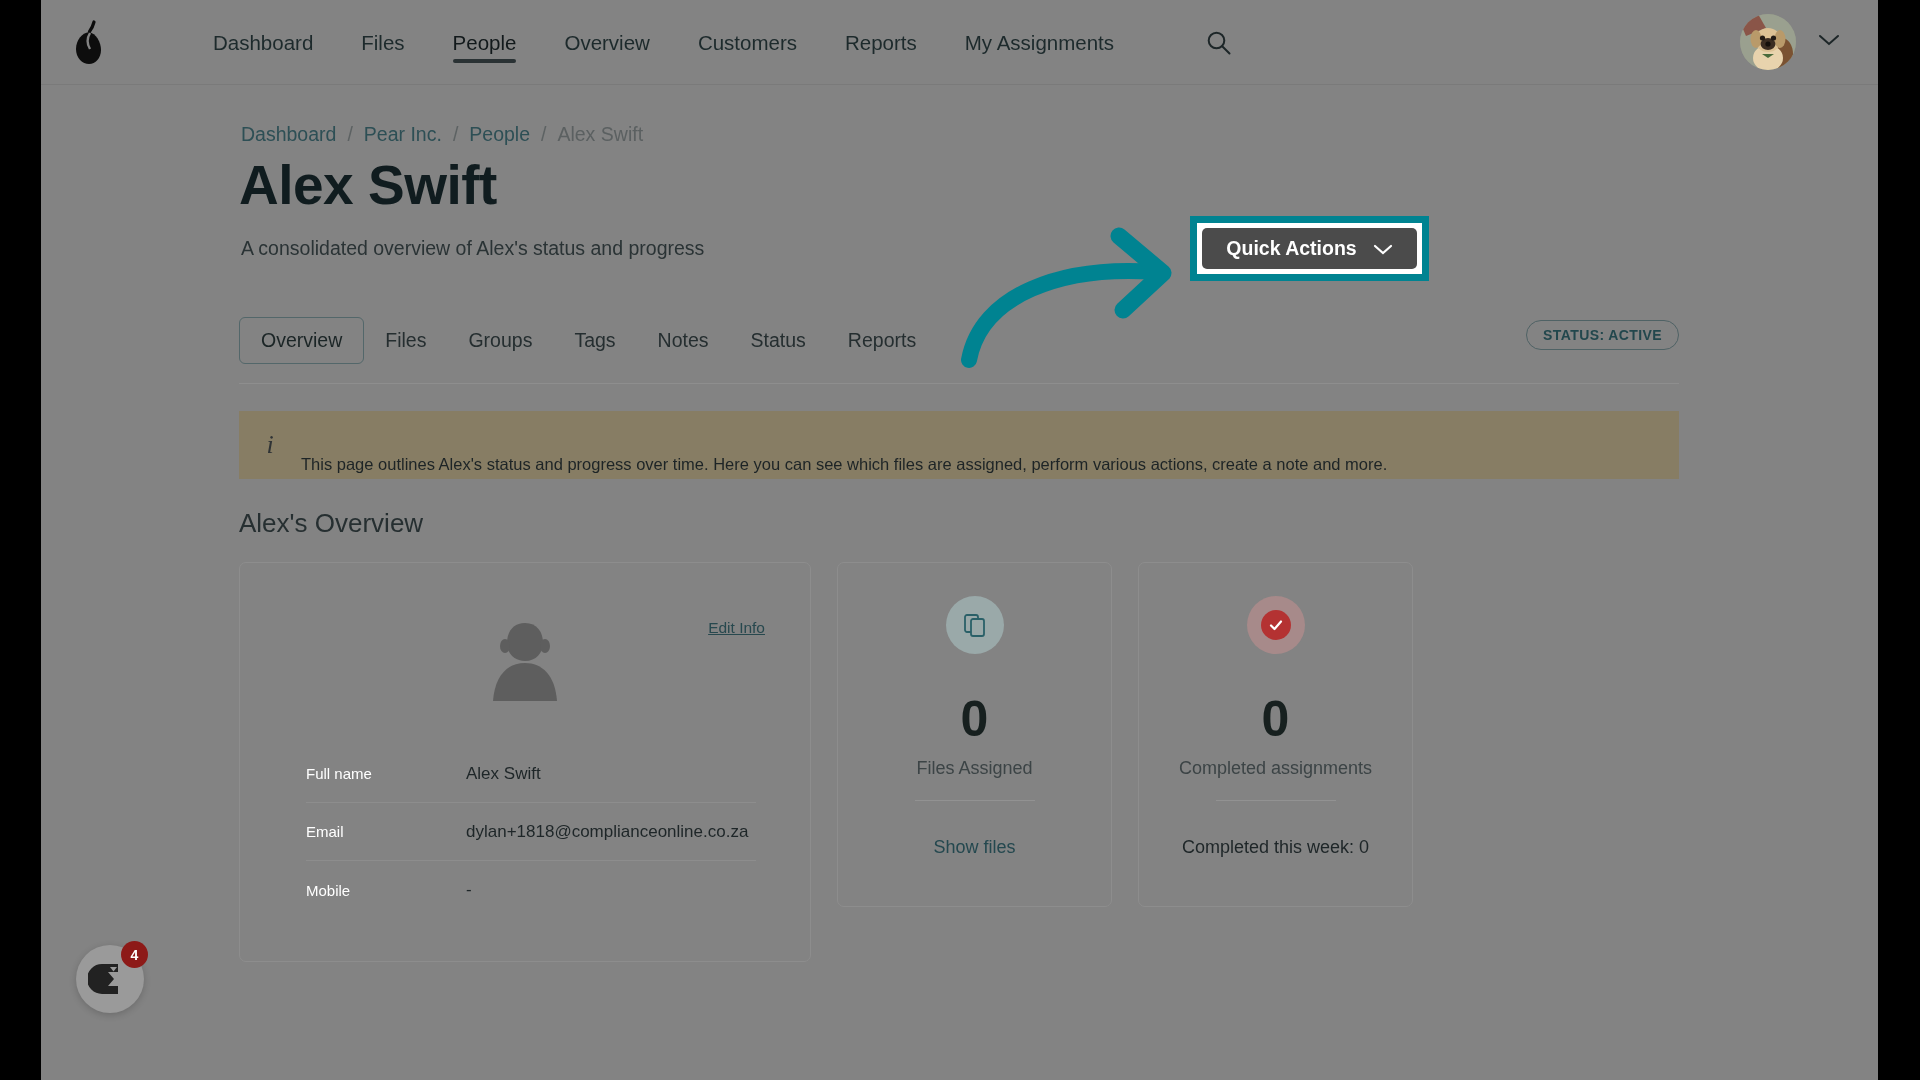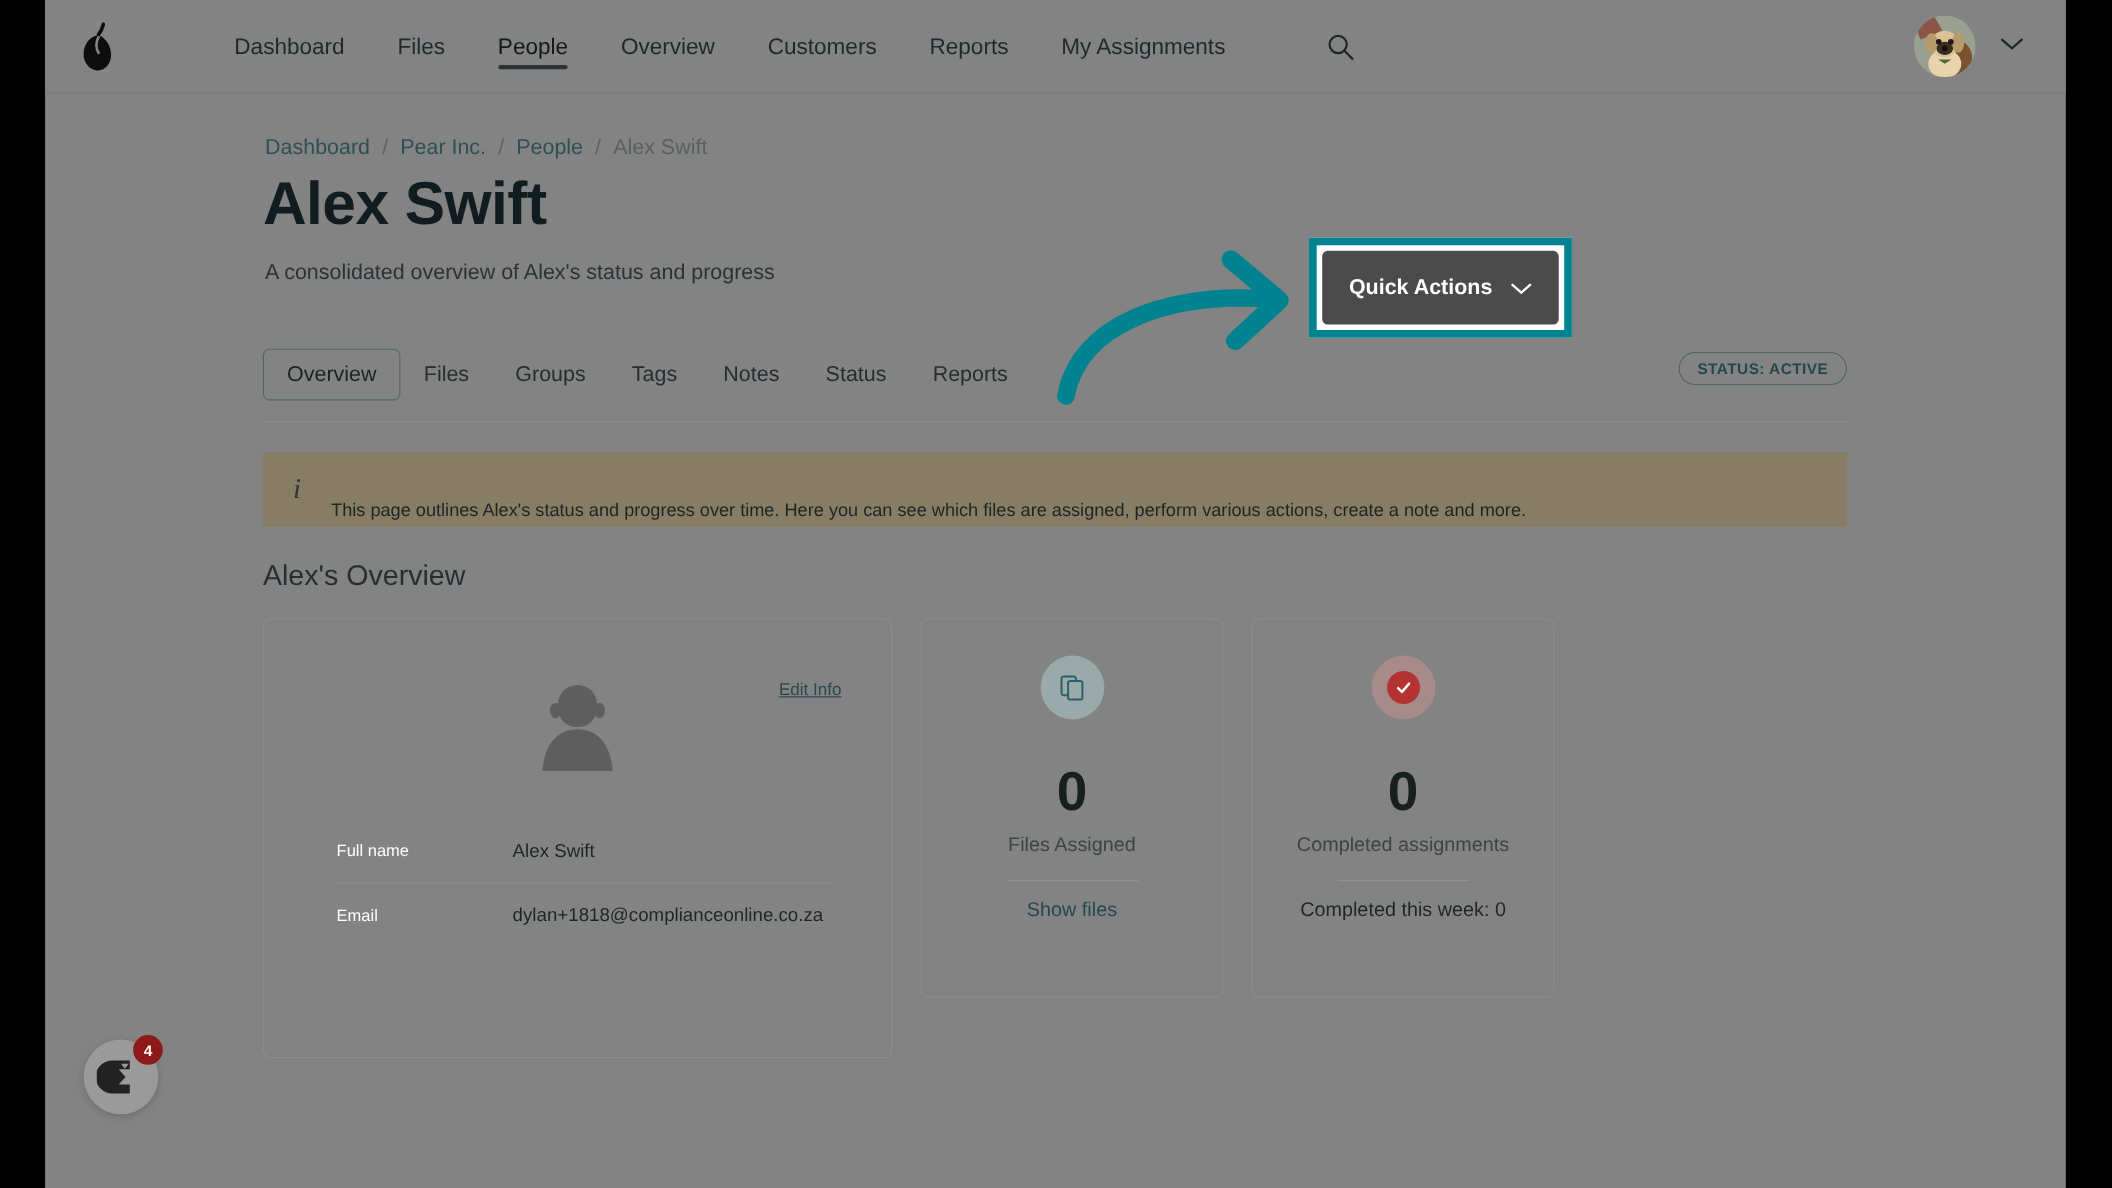--- a/index.html
+++ b/index.html
@@ -82,21 +82,21 @@
     letter-spacing: -0.5px;
   }
   #page-subtitle {
     position: absolute; left: 200px; top: 152px;
     font-size: 19.5px; color: #2a3335;
   }
 
   
   #quick-actions-highlight {
     position: absolute; left: 1149px; top: 131px;
-    width: 239px; height: 91px;
+    width: 239px; height: 65px;
     border: 7px solid #008391;
     background: #ffffff;
     padding: 5px;
   }
   #quick-actions-button {
     width: 100%; height: 100%;
     background: #4b4b4b; color: #fff;
     border: none; border-radius: 5px;
     font-family: "Liberation Sans", sans-serif;
     font-size: 19.5px; font-weight: bold;
@@ -202,21 +202,21 @@
     background: #b43232; display: flex;
     align-items: center; justify-content: center;
   }
   .stat-number {
     margin-top: 36px; font-size: 50px; font-weight: bold; color: #17201f;
   }
   .stat-label { margin-top: 10px; font-size: 18px; color: #3c4446; }
   .stat-divider {
     margin-top: 21px; width: 120px; height: 1px; background: #929292;
   }
-  .stat-footer { margin-top: 16px; font-size: 18px; }
+  .stat-footer { margin-top: 36px; font-size: 18px; }
   .stat-footer.link { color: #24484f; cursor: pointer; }
   .stat-footer.plain { color: #1e2628; }
 
   
   #chat-widget {
     position: absolute; left: 35px; top: 945px;
     width: 68px; height: 68px; border-radius: 50%;
     background: #9a9a9a; cursor: pointer;
     display: flex; align-items: center; justify-content: center;
     box-shadow: 0 2px 7px rgba(0,0,0,0.18);
@@ -384,20 +384,24 @@
 
         <div id="profile-fields">
           <div class="field-row">
             <span class="field-label">Full name</span>
             <span class="field-value">Alex Swift</span>
           </div>
           <div class="field-row">
             <span class="field-label">Email</span>
             <span class="field-value">dylan+1818@complianceonline.co.za</span>
           </div>
+          <div class="field-row">
+            <span class="field-label">Mobile</span>
+            <span class="field-value">-</span>
+          </div>
         </div>
       </div>
 
       <div class="card stat-card">
         <div class="stat-icon-wrap" id="files-icon-wrap">
           <svg viewBox="0 0 26 26" width="26" height="26">
             <rect x="3" y="3" width="13" height="17" rx="2" stroke="#2a6068" stroke-width="1.8" fill="none"></rect>
             <rect x="9" y="7" width="13" height="17" rx="2" stroke="#2a6068" stroke-width="1.8" fill="#9aa9a9"></rect>
           </svg>
         </div>

